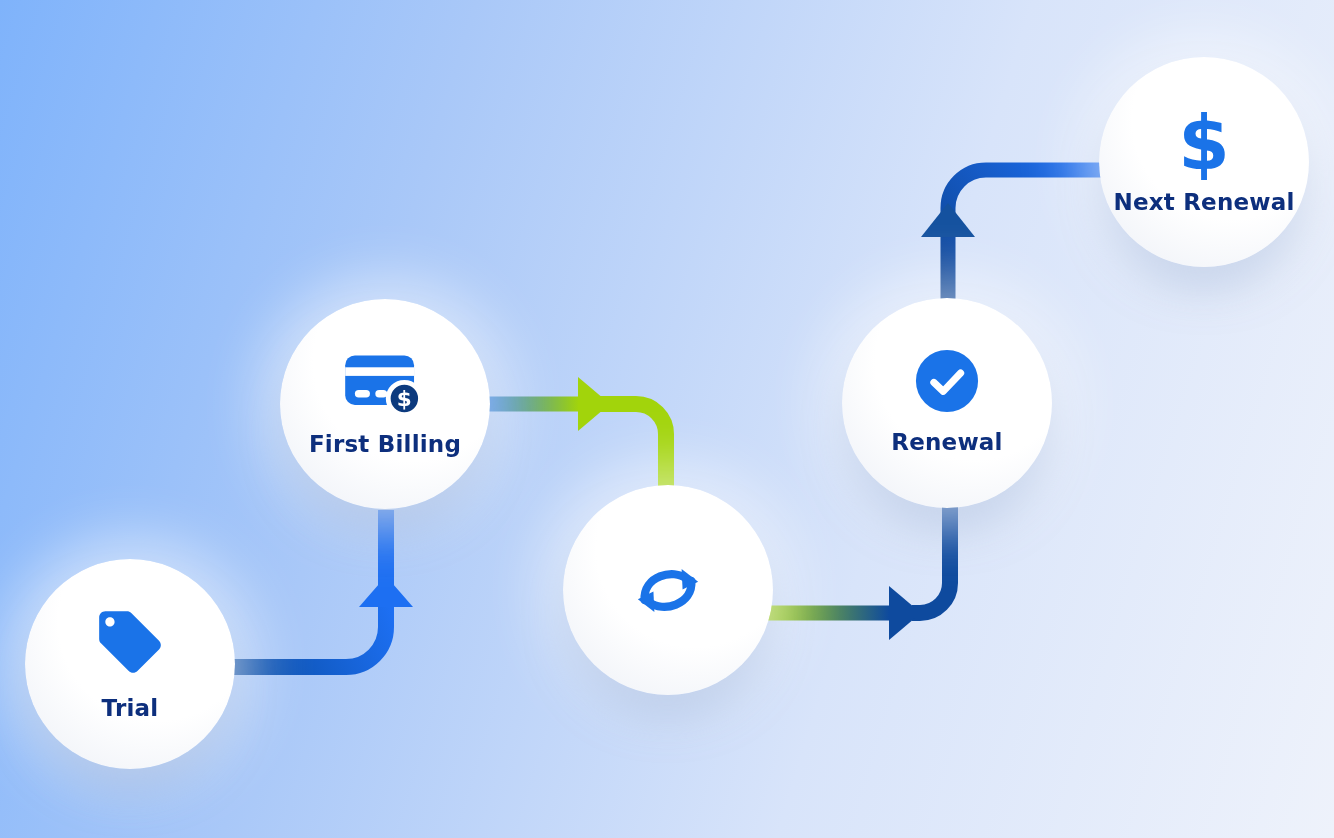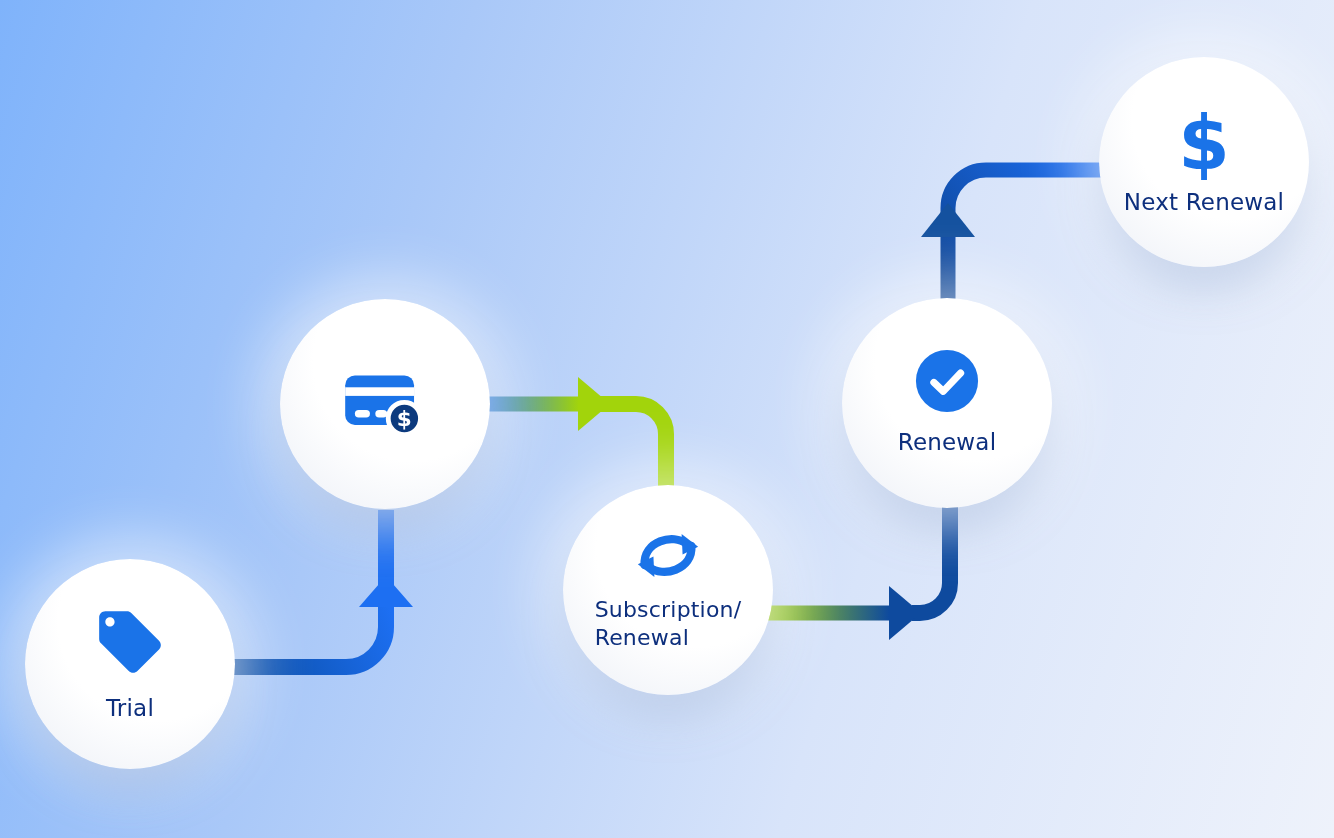--- a/index.html
+++ b/index.html
@@ -10,21 +10,21 @@
   }
   .canvas{position:relative;width:1334px;height:838px;}
   svg.connectors{position:absolute;left:0;top:0;width:1334px;height:838px;}
   .node{
     position:absolute;width:210px;height:210px;border-radius:50%;
     background:radial-gradient(circle at 63% 30%,#ffffff 50%,#f4f6fa 78%,#e7ecf4 100%);
     box-shadow:0 0 55px 22px rgba(255,255,255,0.5), 0 26px 45px -10px rgba(90,125,190,0.5);
     display:flex;flex-direction:column;align-items:center;justify-content:center;gap:15px;
   }
   .node .label{
-    font-weight:normal;font-size:23px;line-height:1.28;text-align:left;
+    font-weight:bold;font-size:23px;line-height:1.28;text-align:center;
     color:var(--label-navy,#0d2f7d);letter-spacing:.2px;
   }
   .node .label.small{font-size:22px;}
   .dollar{
     font-size:74px;font-weight:bold;line-height:1;
     color:var(--icon-blue,#1a73e8);
   }
   .fill-blue{fill:var(--icon-blue,#1a73e8);}
   .fill-navy{fill:var(--badge-navy,#0c3a7e);}
   .stroke-blue{stroke:var(--icon-blue,#1a73e8);}
@@ -78,33 +78,30 @@
 
   <div class="node" style="left:280px;top:299px;gap:10px;">
     <svg width="82" height="71" viewBox="0 0 76 66">
       <rect class="fill-blue" x="1" y="6" width="64" height="46" rx="9"></rect>
       <rect x="1" y="17" width="64" height="8" fill="#ffffff"></rect>
       <rect x="10" y="38" width="14" height="7" rx="3.5" fill="#ffffff"></rect>
       <rect x="29" y="38" width="11" height="7" rx="3.5" fill="#ffffff"></rect>
       <circle class="fill-navy" cx="56" cy="46" r="15" stroke="#ffffff" stroke-width="4.5"></circle>
       <text x="56" y="53" text-anchor="middle" font-size="20" font-weight="bold" fill="#ffffff">$</text>
     </svg>
+    <div class="label">First Billing</div>
   </div>
 
   <div class="node" style="left:563px;top:485px;gap:13px;">
     <svg width="70" height="55" viewBox="0 0 72 56">
       <path class="stroke-blue" d="M12 38 C10 13 42 5 55 16" fill="none" stroke-width="8.5" stroke-linecap="round"></path>
       <polygon class="fill-blue" points="67,19 50,6 51,27"></polygon>
       <path class="stroke-blue" d="M60 18 C62 43 30 51 17 40" fill="none" stroke-width="8.5" stroke-linecap="round"></path>
       <polygon class="fill-blue" points="5,37 22,50 21,29"></polygon>
     </svg>
-    <div class="label small">
-      <span>Subscription/</span><br>
-      <span>Renewal</span>
-    </div>
   </div>
 
   <div class="node" style="left:842px;top:298px;">
     <svg width="64" height="64" viewBox="0 0 68 68">
       <circle class="fill-blue" cx="34" cy="34" r="33"></circle>
       <path d="M20 35.5 L30 45 L48.5 25.5" fill="none" stroke="#ffffff" stroke-width="7.5" stroke-linecap="round" stroke-linejoin="round"></path>
     </svg>
     <div class="label">Renewal</div>
   </div>
 

